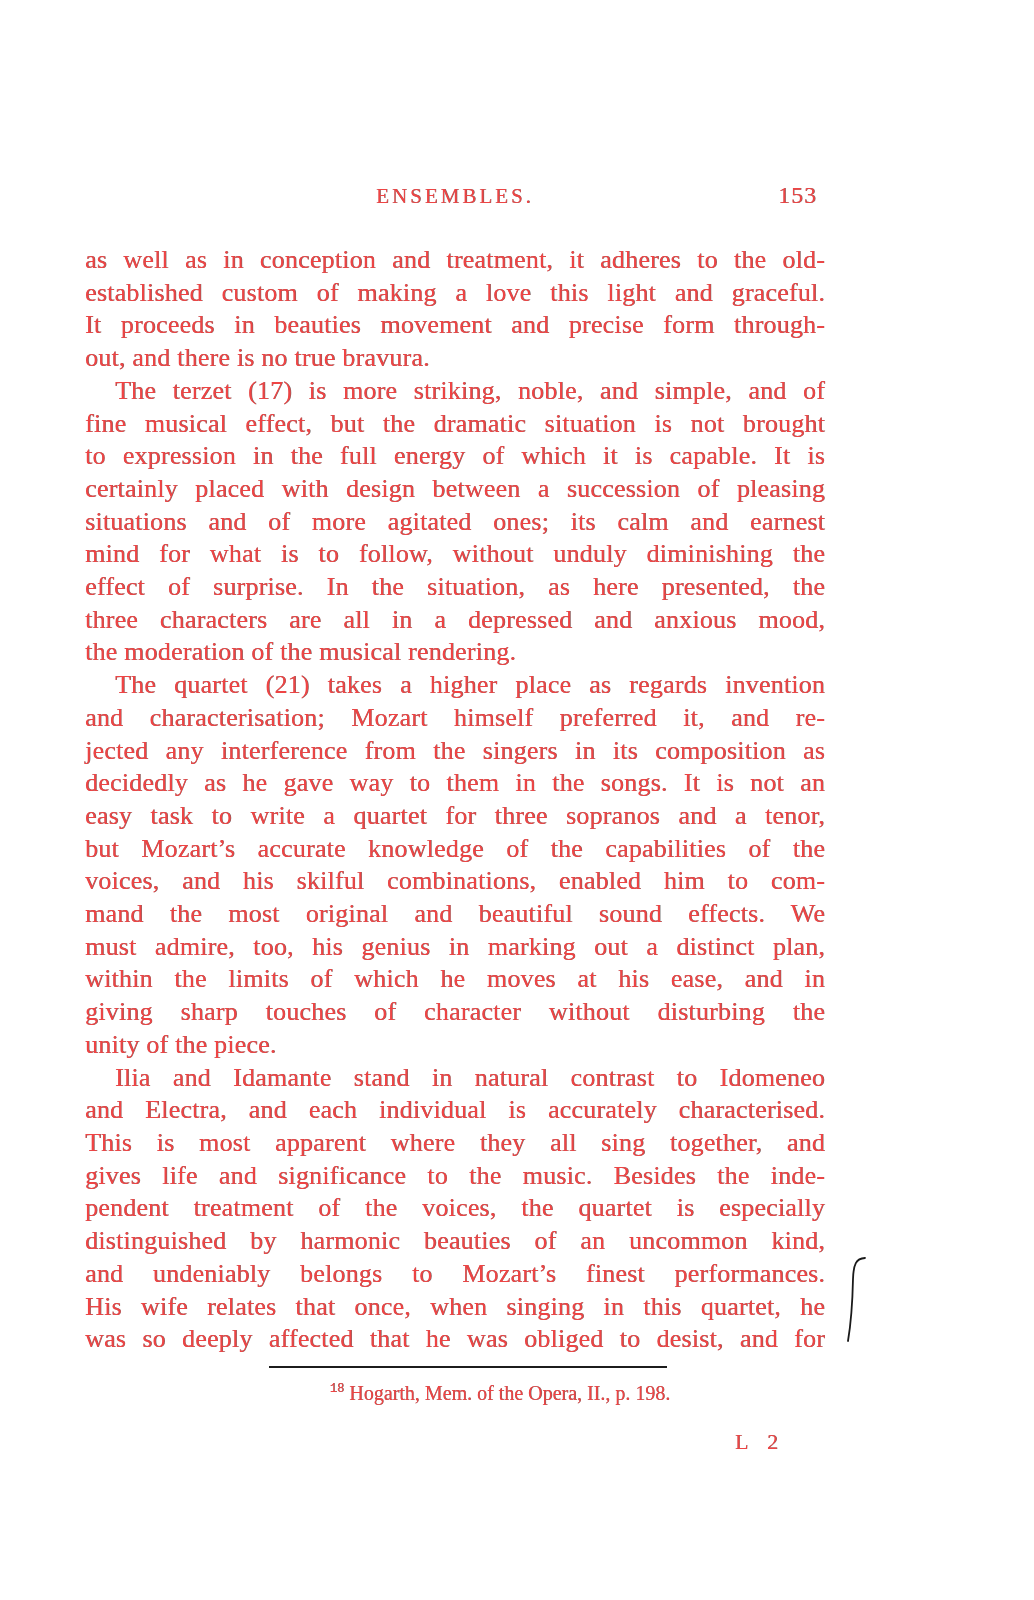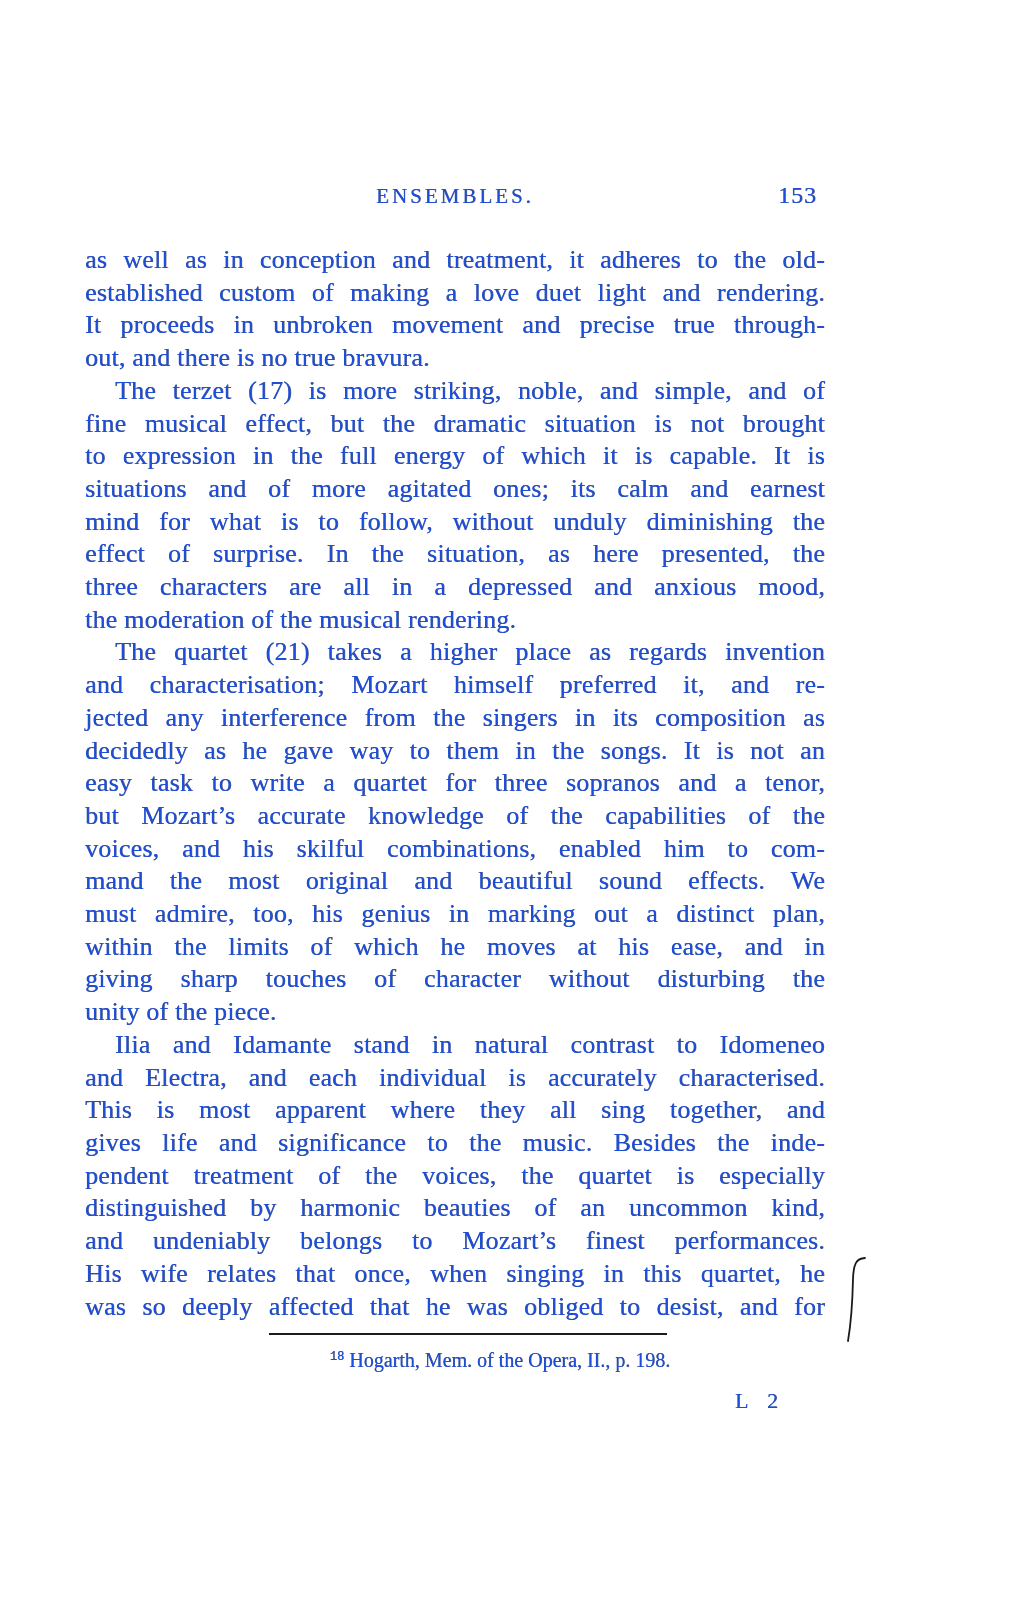--- a/index.html
+++ b/index.html
@@ -1,20 +1,20 @@
 <!DOCTYPE html>
 <html><head>
 <meta charset="utf-8">
 <style>
   html,body { margin:0; padding:0; background:#ffffff; }
   .page {
     position:relative;
     width:1034px; height:1600px;
     background:#ffffff;
-    color:#1d4ed8;
+    color:#ef4444;
     font-family:"Liberation Serif","DejaVu Serif",serif;
     text-shadow:0.4px 0 0 rgba(26,26,26,0.65);
     overflow:hidden;
   }
   .content { position:absolute; left:85px; top:184px; width:740px; }
 
   .header { position:relative; height:28px; }
   .running-title {
     display:block; text-align:center;
     font-size:21px; letter-spacing:3px;
@@ -26,43 +26,44 @@
   .line.last { text-align-last:left; }
   .line.indent { padding-left:30px; }
 
   .footnote-rule {
     margin-top:10px; margin-left:184px; width:398px;
     border:none; border-top:2px solid #1c1c1c; height:0;
   }
   .footnote { margin-top:14px; padding-left:90px; text-align:center; font-size:20px; }
   .fn-marker { font-size:12px; vertical-align:super; margin-right:5px;font-family:Liberation Mono, monospace; }
 
-  .signature { margin-top:16px; margin-right:40px; text-align:right; font-size:22px; letter-spacing:7px; }
+  .signature { margin-top:24px; margin-right:40px; text-align:right; font-size:22px; letter-spacing:7px; }
 
   .margin-mark { position:absolute; left:843px; top:1250px; }
 </style>
 </head>
 <body>
 
 <div class="page">
   <div class="content">
 
     <div class="header">
       <span class="running-title">ENSEMBLES.</span>
       <span class="folio">153</span>
     </div>
 
     <div class="body-text" id="body-text">
         <div class="line">as well as in conception and treatment, it adheres to the old-</div>
-        <div class="line">established custom of making a love duet light and rendering.</div>
-        <div class="line">It proceeds in unbroken movement and precise true through-</div>
+        <div class="line">established custom of making a love this light and graceful.</div>
+        <div class="line">It proceeds in beauties movement and precise form through-</div>
         <div class="line last">out, and there is no true bravura.</div>
         <div class="line indent">The terzet (17) is more striking, noble, and simple, and of</div>
         <div class="line">fine musical effect, but the dramatic situation is not brought</div>
         <div class="line">to expression in the full energy of which it is capable.  It is</div>
+        <div class="line">certainly placed with design between a succession of pleasing</div>
         <div class="line">situations and of more agitated ones; its calm and earnest</div>
         <div class="line">mind for what is to follow, without unduly diminishing the</div>
         <div class="line">effect of surprise.  In the situation, as here presented, the</div>
         <div class="line">three characters are all in a depressed and anxious mood,</div>
         <div class="line last">the moderation of the musical rendering.</div>
         <div class="line indent">The quartet (21) takes a higher place as regards invention</div>
         <div class="line">and characterisation; Mozart himself preferred it, and re-</div>
         <div class="line">jected any interference from the singers in its composition as</div>
         <div class="line">decidedly as he gave way to them in the songs.  It is not an</div>
         <div class="line">easy task to write a quartet for three sopranos and a tenor,</div>

